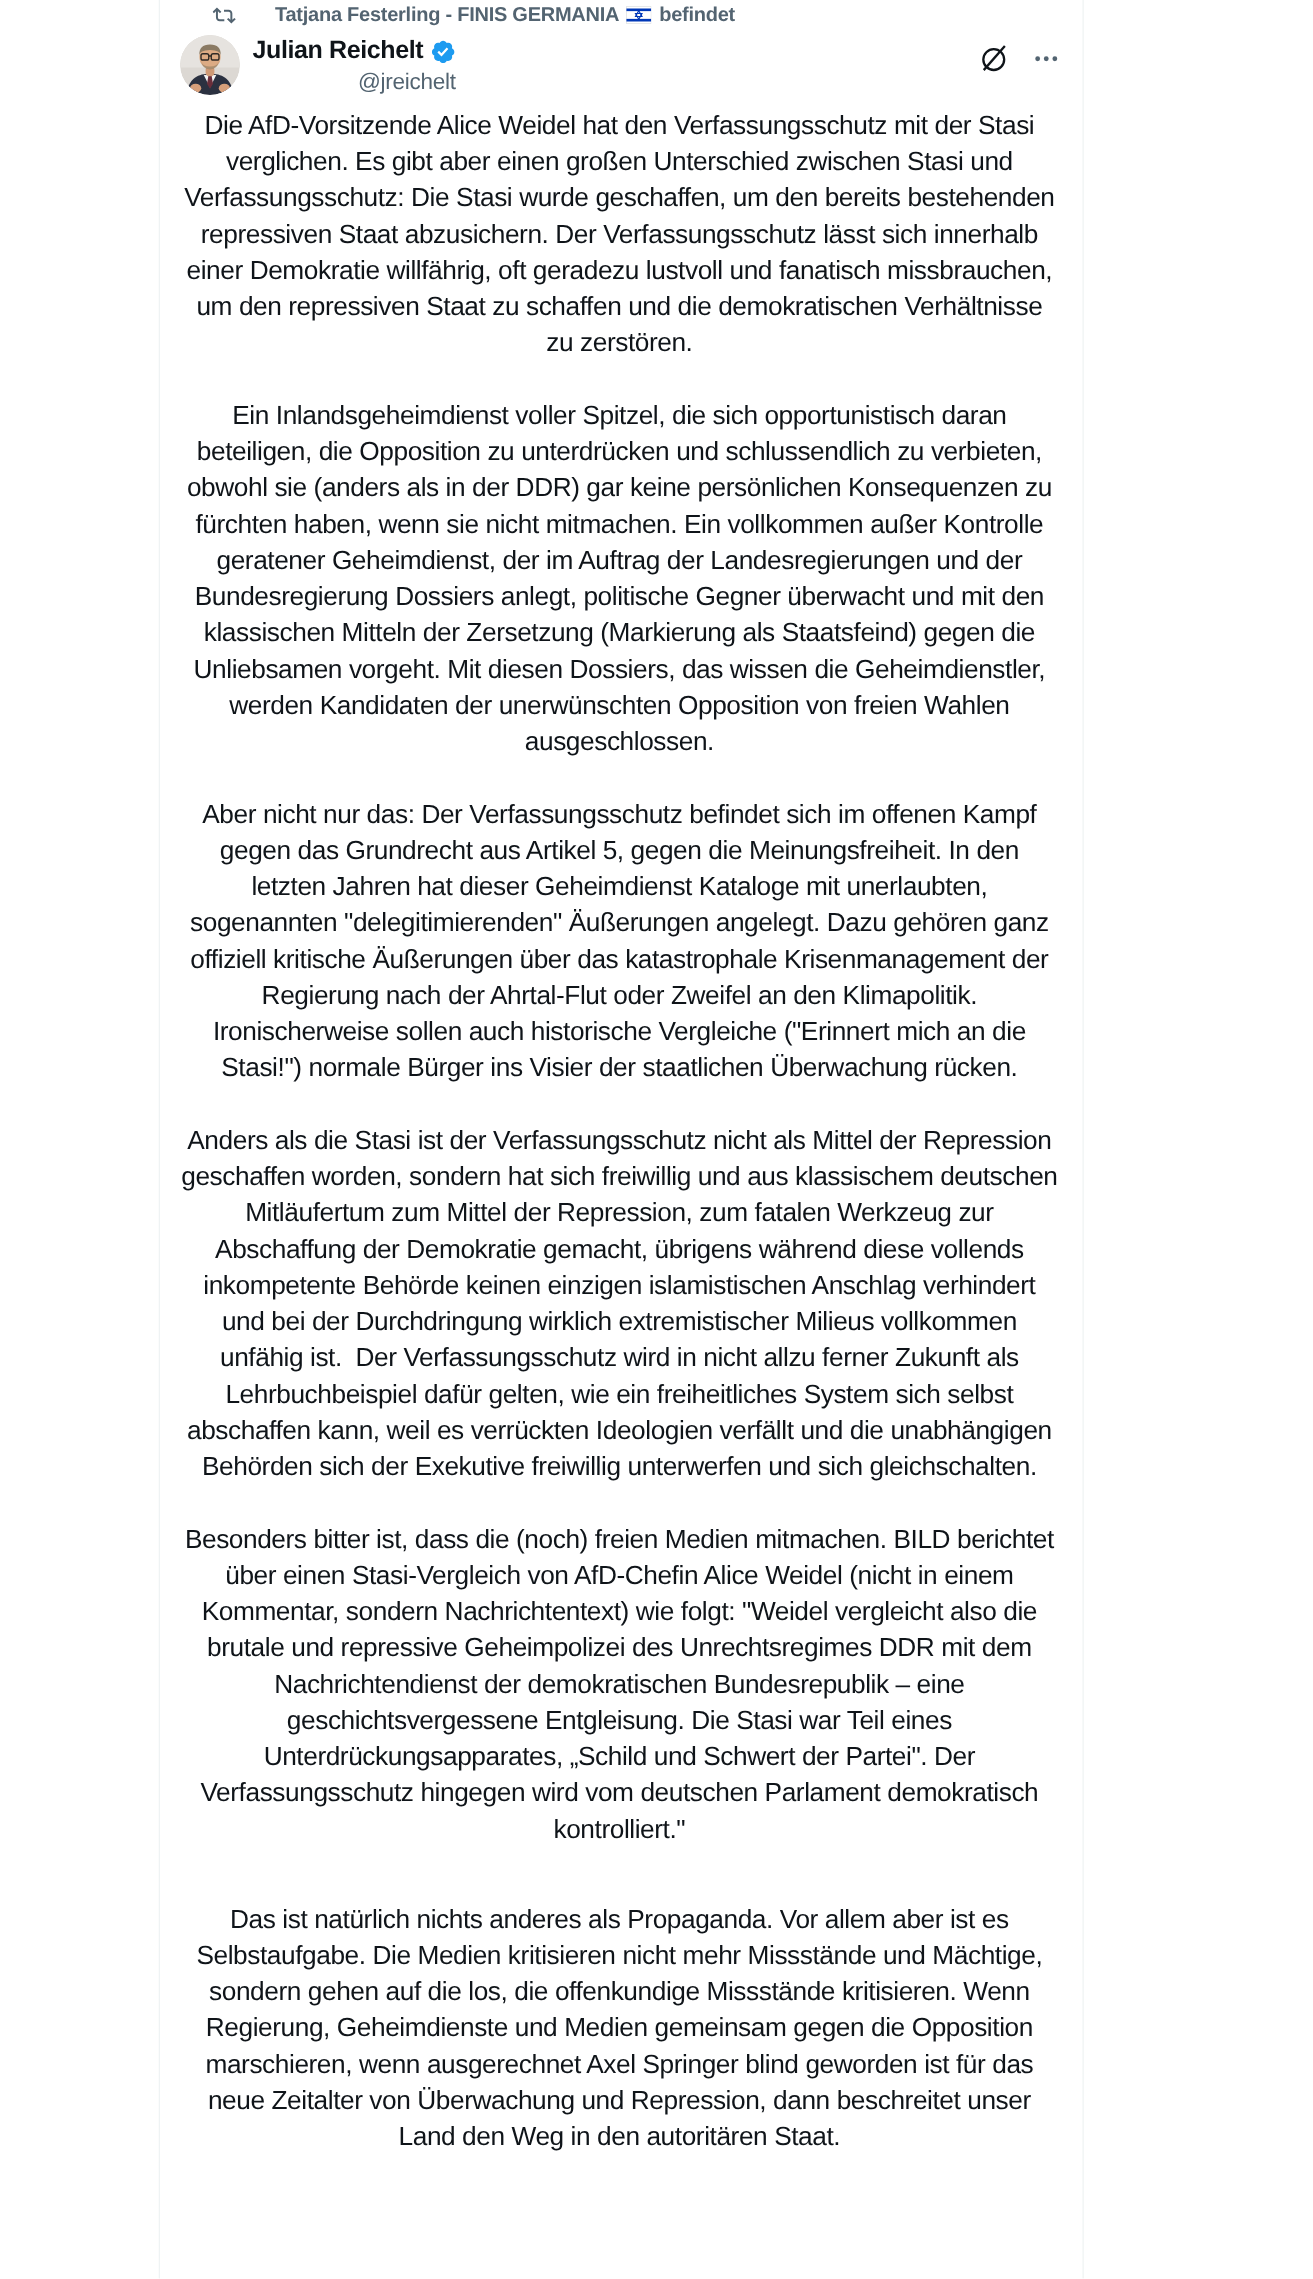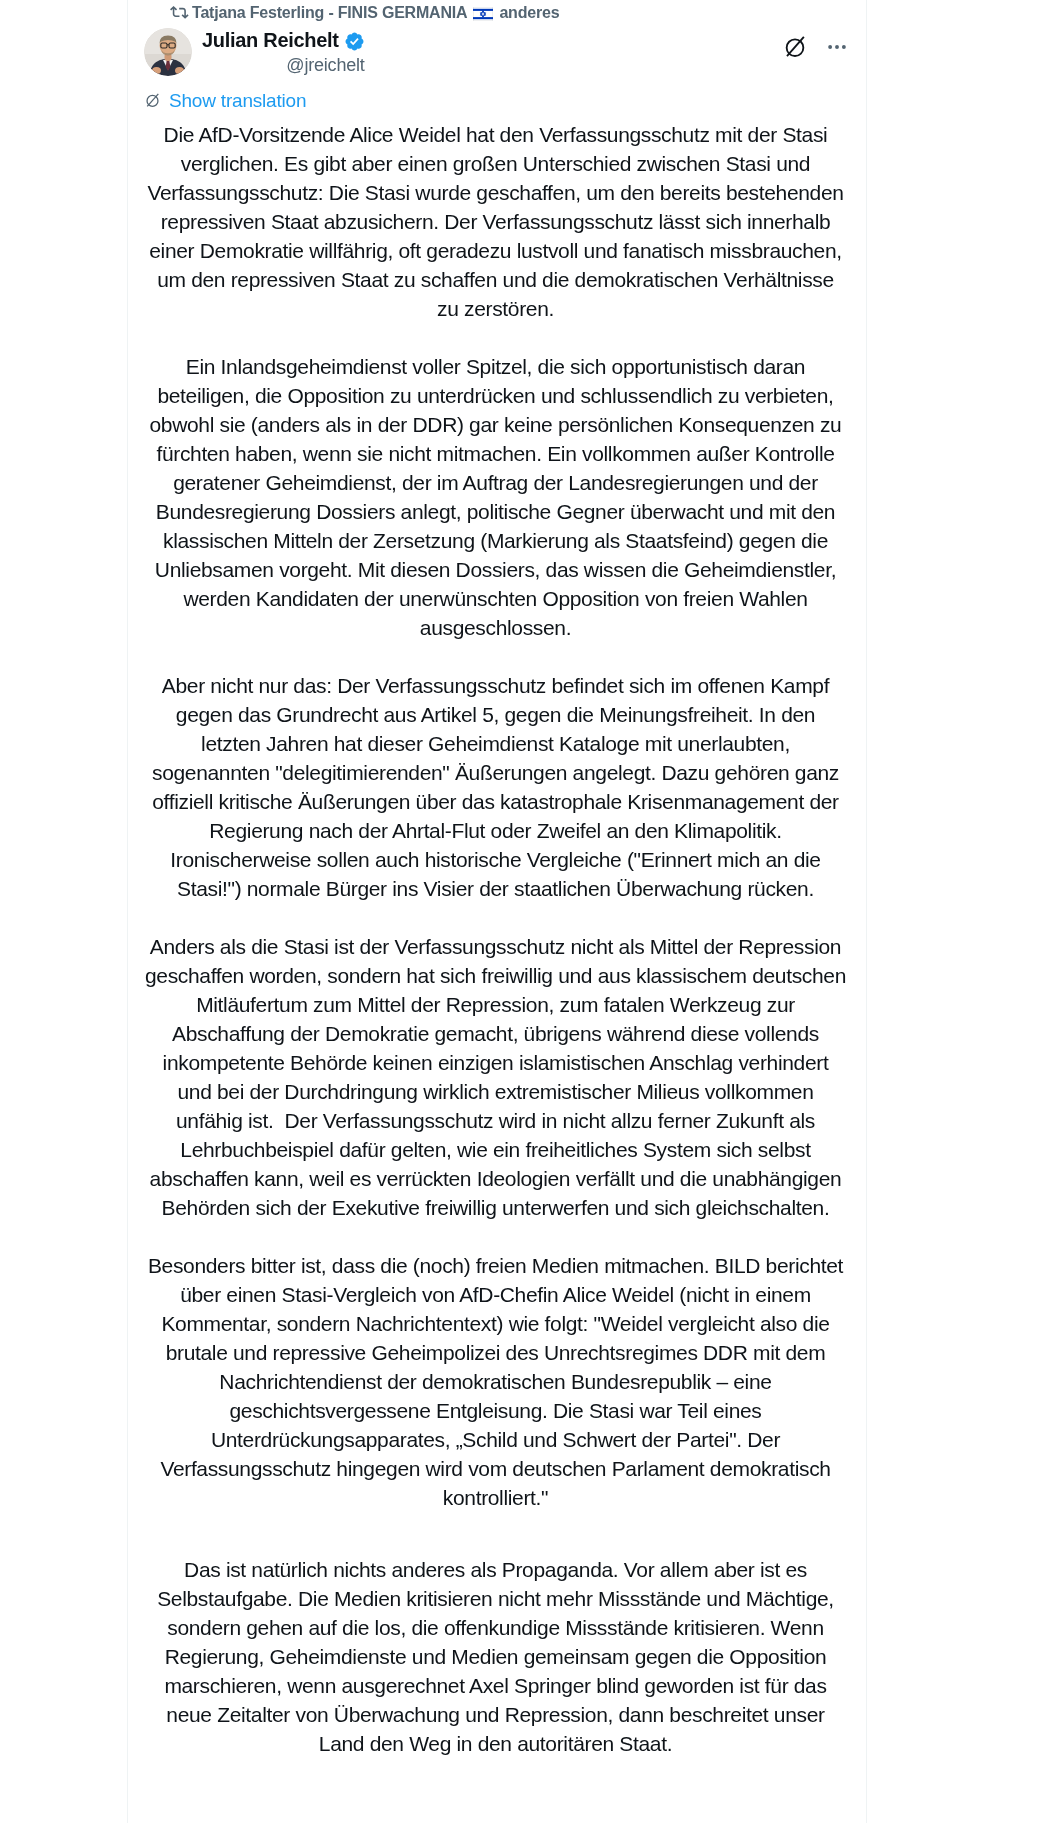--- a/index.html
+++ b/index.html
@@ -13,21 +13,21 @@
     position:absolute; left:127px; top:0; width:740px; height:1823px;
     border-left:1px solid #eff3f4; border-right:1px solid #eff3f4;
     background:#ffffff; padding:0 16px;
   }
   .repost-row {
     display:flex; align-items:center; padding-top:3px;
     color:#536471; font-weight:700; font-size:16px; line-height:19px;
     letter-spacing:-0.2px;
   }
   .gutter { width:48px; display:flex; justify-content:flex-end; padding-right:3px; flex:none; }
-  .repost-text { margin-left:0; display:flex; align-items:center; gap:6px; }
+  .repost-text { margin-left:28px; display:flex; align-items:flex-start; gap:6px; }
   .header-row { display:flex; margin-top:6px; align-items:flex-start; }
   .avatar-wrap { width:48px; height:48px; flex:none; border-radius:50%; overflow:hidden; cursor:pointer; }
   .names { margin-left:10px; min-width:0; }
   .name-line { display:flex; align-items:center; gap:5px;text-align:right; }
   .display-name { font-size:20px; line-height:25px; font-weight:700; color:#0f1419; letter-spacing:-0.3px; cursor:pointer; }
   .handle { font-size:18px; line-height:23px; color:#536471; margin-top:1px; letter-spacing:-0.2px;text-align:right; }
   .actions { margin-left:auto; display:flex; align-items:center; gap:18px; padding-top:6px; padding-right:2px; }
   .icon-btn { cursor:pointer; display:flex; align-items:center; }
   .translate-row {
     display:flex; align-items:center; gap:8px; margin-top:13px; cursor:pointer;
@@ -59,21 +59,21 @@
         <span>Tatjana Festerling - FINIS GERMANIA</span>
         <span>
           <svg width="20" height="14" viewBox="0 0 20 14" style="margin-top:2px">
             <rect width="20" height="14" fill="#ffffff" stroke="#c9ced1" stroke-width="0.6"></rect>
             <rect y="1.8" width="20" height="2.1" fill="#0038b8"></rect>
             <rect y="10.1" width="20" height="2.1" fill="#0038b8"></rect>
             <path d="M10 3.6 L12.6 8.2 L7.4 8.2 Z" fill="none" stroke="#0038b8" stroke-width="0.9"></path>
             <path d="M10 10.4 L7.4 5.8 L12.6 5.8 Z" fill="none" stroke="#0038b8" stroke-width="0.9"></path>
           </svg>
         </span>
-        <span>anderes</span>
+        <span>befindet</span>
       </div>
     </div>
 
     <div class="header-row">
       <div class="avatar-wrap">
         <svg width="48" height="48" viewBox="0 0 48 48">
           <defs>
               <clipPath id="ac">
                 <circle cx="24" cy="24" r="24"></circle>
               </clipPath>
@@ -117,29 +117,20 @@
         <span class="icon-btn">
           <svg width="22" height="22" viewBox="0 0 24 24" fill="#536471">
             <circle cx="4.5" cy="12" r="2.1"></circle>
               <circle cx="12" cy="12" r="2.1"></circle>
               <circle cx="19.5" cy="12" r="2.1"></circle>
           </svg>
         </span>
       </div>
     </div>
 
-    <div class="translate-row">
-      <span>
-        <svg width="17" height="17" viewBox="0 0 24 24" fill="none" stroke="#536471" stroke-width="1.8">
-          <circle cx="12" cy="12.6" r="7.7"></circle>
-          <line x1="4.6" y1="20.4" x2="20.2" y2="2.6"></line>
-        </svg>
-      </span>
-      <span class="translate-label">Show translation</span>
-    </div>
 
     <article>
       <p>Die AfD-Vorsitzende Alice Weidel hat den Verfassungsschutz mit der Stasi verglichen. Es gibt aber einen großen Unterschied zwischen Stasi und Verfassungsschutz: Die Stasi wurde geschaffen, um den bereits bestehenden repressiven Staat abzusichern. Der Verfassungsschutz lässt sich innerhalb einer Demokratie willfährig, oft geradezu lustvoll und fanatisch missbrauchen, um den repressiven Staat zu schaffen und die demokratischen Verhältnisse zu zerstören.</p>
       <p>Ein Inlandsgeheimdienst voller Spitzel, die sich opportunistisch daran beteiligen, die Opposition zu unterdrücken und schlussendlich zu verbieten, obwohl sie (anders als in der DDR) gar keine persönlichen Konsequenzen zu fürchten haben, wenn sie nicht mitmachen. Ein vollkommen außer Kontrolle geratener Geheimdienst, der im Auftrag der Landesregierungen und der Bundesregierung Dossiers anlegt, politische Gegner überwacht und mit den klassischen Mitteln der Zersetzung (Markierung als Staatsfeind) gegen die Unliebsamen vorgeht. Mit diesen Dossiers, das wissen die Geheimdienstler, werden Kandidaten der unerwünschten Opposition von freien Wahlen ausgeschlossen.</p>
       <p>Aber nicht nur das: Der Verfassungsschutz befindet sich im offenen Kampf gegen das Grundrecht aus Artikel 5, gegen die Meinungsfreiheit. In den letzten Jahren hat dieser Geheimdienst Kataloge mit unerlaubten, sogenannten "delegitimierenden" Äußerungen angelegt. Dazu gehören ganz offiziell kritische Äußerungen über das katastrophale Krisenmanagement der Regierung nach der Ahrtal-Flut oder Zweifel an den Klimapolitik. Ironischerweise sollen auch historische Vergleiche ("Erinnert mich an die Stasi!") normale Bürger ins Visier der staatlichen Überwachung rücken.</p>
       <p>Anders als die Stasi ist der Verfassungsschutz nicht als Mittel der Repression geschaffen worden, sondern hat sich freiwillig und aus klassischem deutschen Mitläufertum zum Mittel der Repression, zum fatalen Werkzeug zur Abschaffung der Demokratie gemacht, übrigens während diese vollends inkompetente Behörde keinen einzigen islamistischen Anschlag verhindert und bei der Durchdringung wirklich extremistischer Milieus vollkommen unfähig ist.  Der Verfassungsschutz wird in nicht allzu ferner Zukunft als Lehrbuchbeispiel dafür gelten, wie ein freiheitliches System sich selbst abschaffen kann, weil es verrückten Ideologien verfällt und die unabhängigen Behörden sich der Exekutive freiwillig unterwerfen und sich gleichschalten.</p>
       <p>Besonders bitter ist, dass die (noch) freien Medien mitmachen. BILD berichtet über einen Stasi-Vergleich von AfD-Chefin Alice Weidel (nicht in einem Kommentar, sondern Nachrichtentext) wie folgt: "Weidel vergleicht also die brutale und repressive Geheimpolizei des Unrechtsregimes DDR mit dem Nachrichtendienst der demokratischen Bundesrepublik – eine geschichtsvergessene Entgleisung. Die Stasi war Teil eines Unterdrückungsapparates, „Schild und Schwert der Partei". Der Verfassungsschutz hingegen wird vom deutschen Parlament demokratisch kontrolliert."</p>
       <p>Das ist natürlich nichts anderes als Propaganda. Vor allem aber ist es Selbstaufgabe. Die Medien kritisieren nicht mehr Missstände und Mächtige, sondern gehen auf die los, die offenkundige Missstände kritisieren. Wenn Regierung, Geheimdienste und Medien gemeinsam gegen die Opposition marschieren, wenn ausgerechnet Axel Springer blind geworden ist für das neue Zeitalter von Überwachung und Repression, dann beschreitet unser Land den Weg in den autoritären Staat.</p>
     </article>
 

